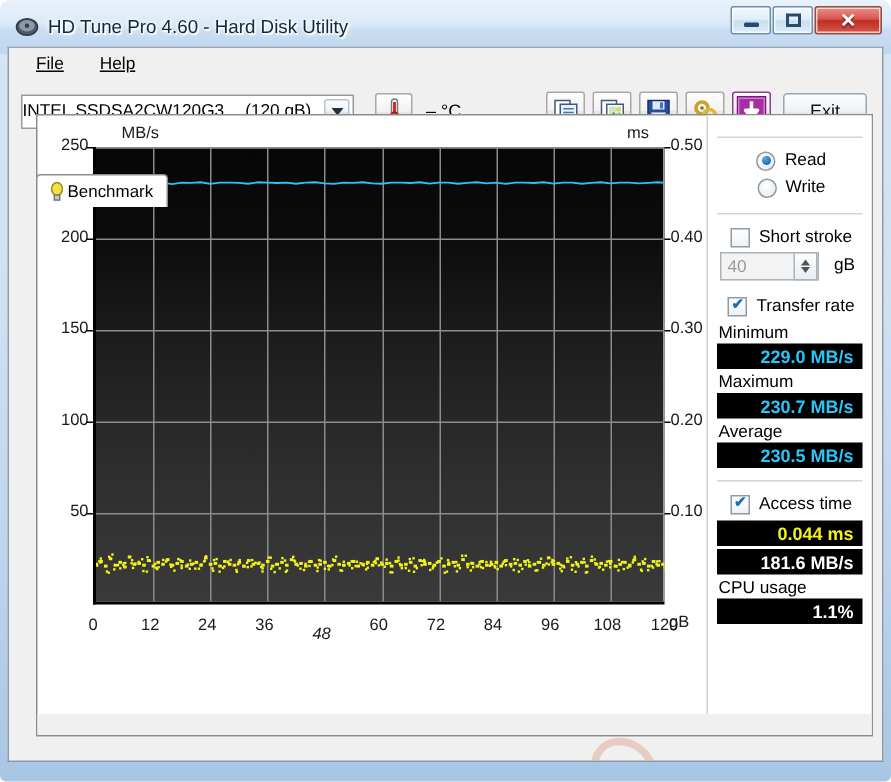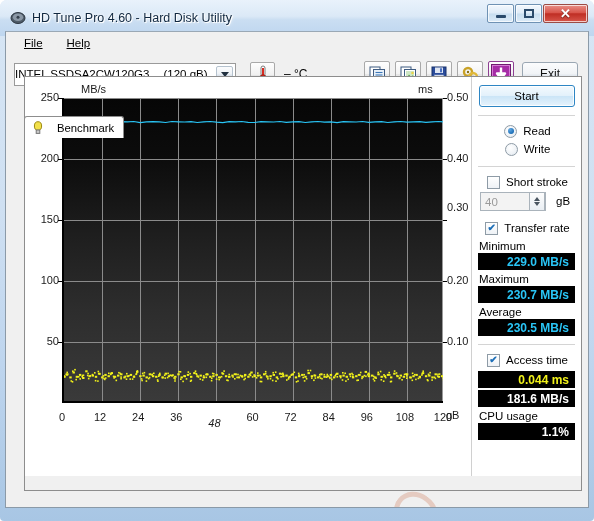--- a/index.html
+++ b/index.html
@@ -135,21 +135,21 @@
   #tabstrip { position: relative; height: 46px; padding-left: 18px; background:#f0f0f0;}
   .tabrow { display: flex; position: absolute; }
   .tabrow.row1 { top: 2px; left: 18px; }
   .tabrow.row2 { top: 22px; left: 18px; }
   .tab {
     height: 21px;
     border: 1px solid #8d8d8d;
     border-bottom: none;
     border-radius: 3px 3px 0 0;
     background: linear-gradient(to bottom, #fbfbfb 0%, #ededed 45%, #e0e0e0 100%);
-    display: flex; align-items: center; gap: 12px;
+    display: flex; align-items: center; gap: 0;
     padding: 0 9px 0 6px;
     font-size: 11.3px; color: #000;
     margin-right: -1px;
     white-space: nowrap;
   }
   .tabrow.row2 .tab { height: 22px; }
   .tab.active {
     background: #ffffff;
     border-color: #8d8d8d;
     z-index: 5;
@@ -908,21 +908,21 @@
             <div class="ylabel-left" style="top: 75px;">200</div>
             <div class="tickmark" style="left: 33px; top: 82px;"></div>
             <div class="ylabel-left" style="top: 14px;">250</div>
             <div class="tickmark" style="left: 33px; top: 21px;"></div>
           </div>
         <div id="yticks-right">
             <div class="ylabel-right" style="top: 258px;">0.10</div>
             <div class="tickmark" style="left: 418px; top: 265px;"></div>
             <div class="ylabel-right" style="top: 197px;">0.20</div>
             <div class="tickmark" style="left: 418px; top: 204px;"></div>
-            <div class="ylabel-right" style="top: 124px;">0.30</div>
+            <div class="ylabel-right" style="top: 136px;">0.30</div>
             <div class="tickmark" style="left: 418px; top: 143px;"></div>
             <div class="ylabel-right" style="top: 75px;">0.40</div>
             <div class="tickmark" style="left: 418px; top: 82px;"></div>
             <div class="ylabel-right" style="top: 14px;">0.50</div>
             <div class="tickmark" style="left: 418px; top: 21px;"></div>
           </div>
         <div id="xticks">
             <div class="xlabel" style="left: 22px; top: 334px;">0</div>
             <div class="xlabel" style="left: 60.1px; top: 334px;">12</div>
             <div class="xlabel" style="left: 98.2px; top: 334px;">24</div>
@@ -937,23 +937,20 @@
           </div>
         <div class="axis-unit" style="left:421px; top:332px; font-size:11px;">gB</div>
 
         <div id="watermark">
           <span class="wm-arc"></span>
 
         </div>
       </div>
 
       <div id="results">
-        <div id="start-btn">
-          <span>Start</span>
-        </div>
 
         <div class="divider"></div>
 
         <div class="radio-row">
           <span class="radio on"></span>
           <span>Read</span>
         </div>
         <div class="radio-row">
           <span class="radio"></span>
           <span>Write</span>

